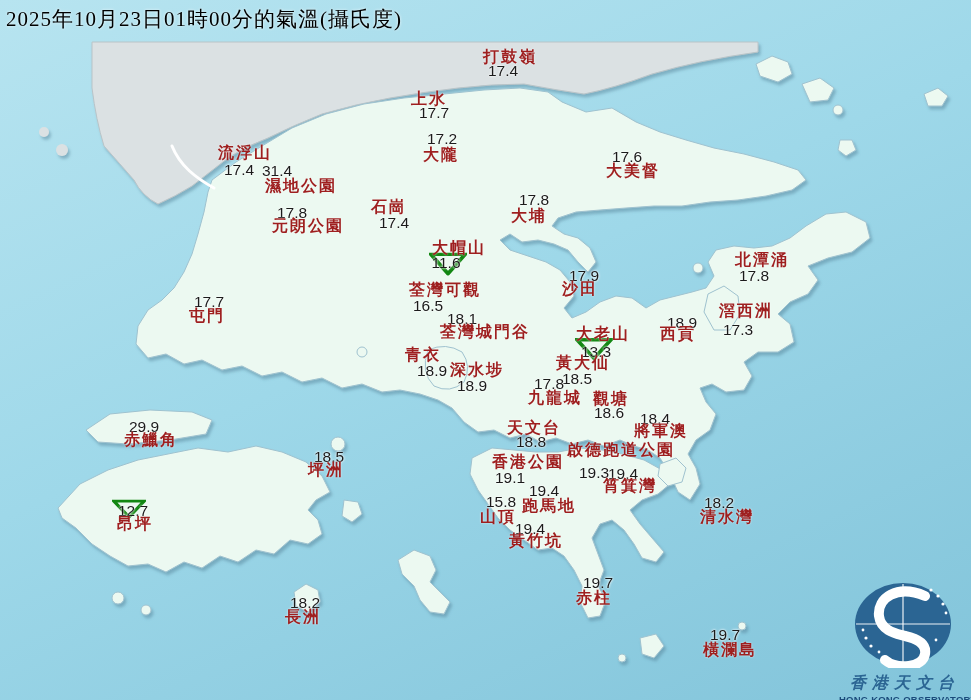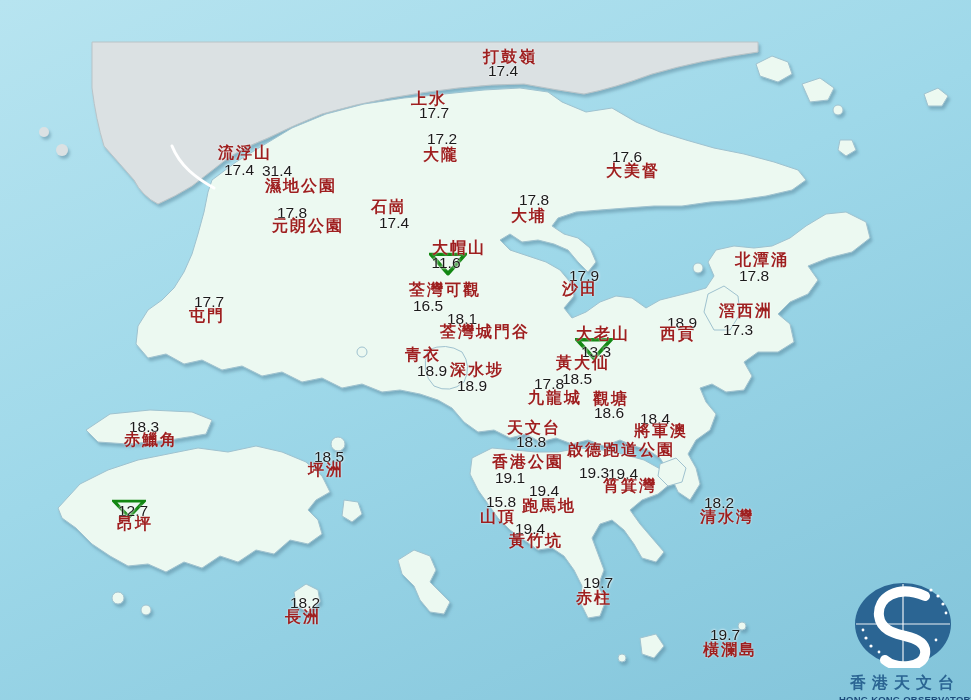--- a/index.html
+++ b/index.html
@@ -25,21 +25,21 @@
     position:absolute;transform:translate(-50%,-50%);z-index:6;
     font-family:"Liberation Serif","DejaVu Serif",serif;
     font-size:16px;font-weight:700;letter-spacing:2px;color:var(--name-color);white-space:nowrap;
     text-shadow:0 0 2px rgba(255,255,255,.8);
   }
   .tri{position:absolute;transform:translate(-50%,-50%);z-index:5;}
   .logo{position:absolute;left:839px;top:576px;width:132px;z-index:8;text-align:center;}
   .logo-zh{
     font-family:"Liberation Serif","DejaVu Serif",serif;
     font-size:16px;font-weight:700;letter-spacing:6px;color:var(--logo-blue);
-    margin-top:1px;white-space:nowrap;
+    margin-top:1px;white-space:nowrap;font-style:italic;
   }
   .logo-en{
     font-size:9.5px;font-weight:700;color:var(--logo-dark);letter-spacing:0.2px;white-space:nowrap;
   }
 </style>
 </head>
 <body>
 
 <div class="stage">
 
@@ -78,20 +78,21 @@
       <circle cx="838" cy="110" r="5"></circle>
       <path d="M840,140 L852,140 856,150 846,156 838,150 Z"></path>
       <path d="M924,94 L938,88 948,96 942,106 928,106 Z"></path>
       <circle cx="118" cy="598" r="6"></circle>
       <circle cx="146" cy="610" r="5"></circle>
     </g>
 
     <path d="M172,146 C180,166 196,178 214,188" style="stroke:var(--bridge)" stroke-width="3" fill="none" stroke-linecap="round"></path>
   </svg>
 
+  <div class="title">2025年10月23日01時00分的氣溫(攝氏度)</div>
 
   <div class="stations">
       <span class="sv" style="left: 503px; top: 71px;">17.4</span>
       <span class="sn" style="left: 510px; top: 57px;">打鼓嶺</span>
       <span class="sv" style="left: 434px; top: 113px;">17.7</span>
       <span class="sn" style="left: 429px; top: 99px;">上水</span>
       <span class="sv" style="left: 442px; top: 139px;">17.2</span>
       <span class="sn" style="left: 441px; top: 155px;">大隴</span>
       <span class="sv" style="left: 627px; top: 157px;">17.6</span>
       <span class="sn" style="left: 633px; top: 171px;">大美督</span>
@@ -148,21 +149,21 @@
       <span class="sv" style="left: 510px; top: 478px;">19.1</span>
       <span class="sn" style="left: 528px; top: 462px;">香港公園</span>
       <span class="sv" style="left: 623px; top: 474px;">19.4</span>
       <span class="sn" style="left: 630px; top: 486px;">筲箕灣</span>
       <span class="sv" style="left: 544px; top: 491px;">19.4</span>
       <span class="sn" style="left: 549px; top: 506px;">跑馬地</span>
       <span class="sv" style="left: 501px; top: 502px;">15.8</span>
       <span class="sn" style="left: 498px; top: 517px;">山頂</span>
       <span class="sv" style="left: 530px; top: 529px;">19.4</span>
       <span class="sn" style="left: 536px; top: 541px;">黃竹坑</span>
-      <span class="sv" style="left: 144px; top: 427px;">18.3</span>
+      <span class="sv" style="left: 144px; top: 427px;">29.9</span>
       <span class="sn" style="left: 151px; top: 440px;">赤鱲角</span>
       <span class="sv" style="left: 329px; top: 457px;">18.5</span>
       <span class="sn" style="left: 326px; top: 470px;">坪洲</span>
       <div class="tri" style="left: 129px; top: 509px; width: 34px; height: 19px;"><svg width="100%" height="100%" viewBox="0 0 40 26" preserveAspectRatio="none">
           <polygon points="2,2 38,2 20,24" fill="none" stroke="#128712" stroke-width="4"></polygon>
         </svg></div>
       <span class="sv" style="left: 133px; top: 511px;">12.7</span>
       <span class="sn" style="left: 135px; top: 524px;">昂坪</span>
       <span class="sv" style="left: 305px; top: 603px;">18.2</span>
       <span class="sn" style="left: 303px; top: 617px;">長洲</span>

